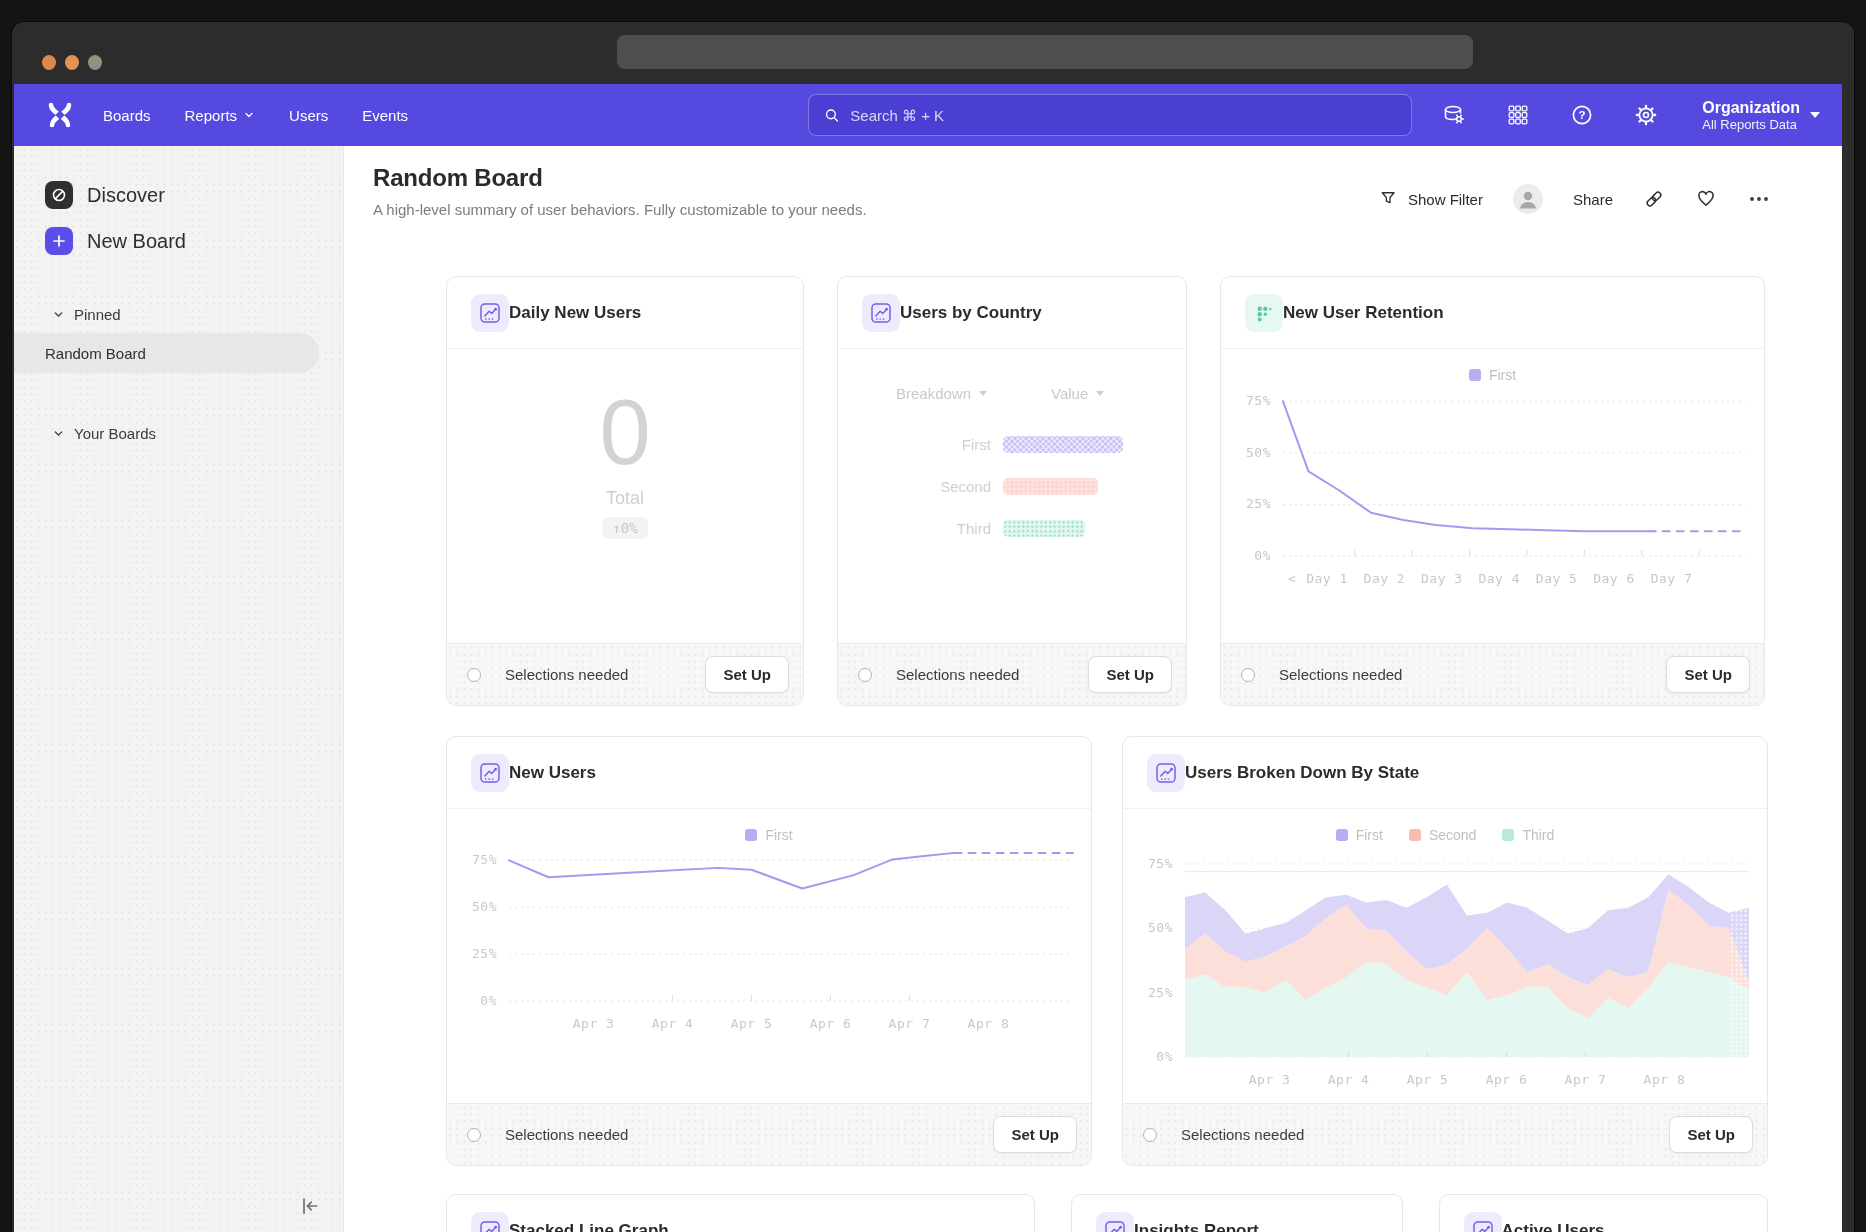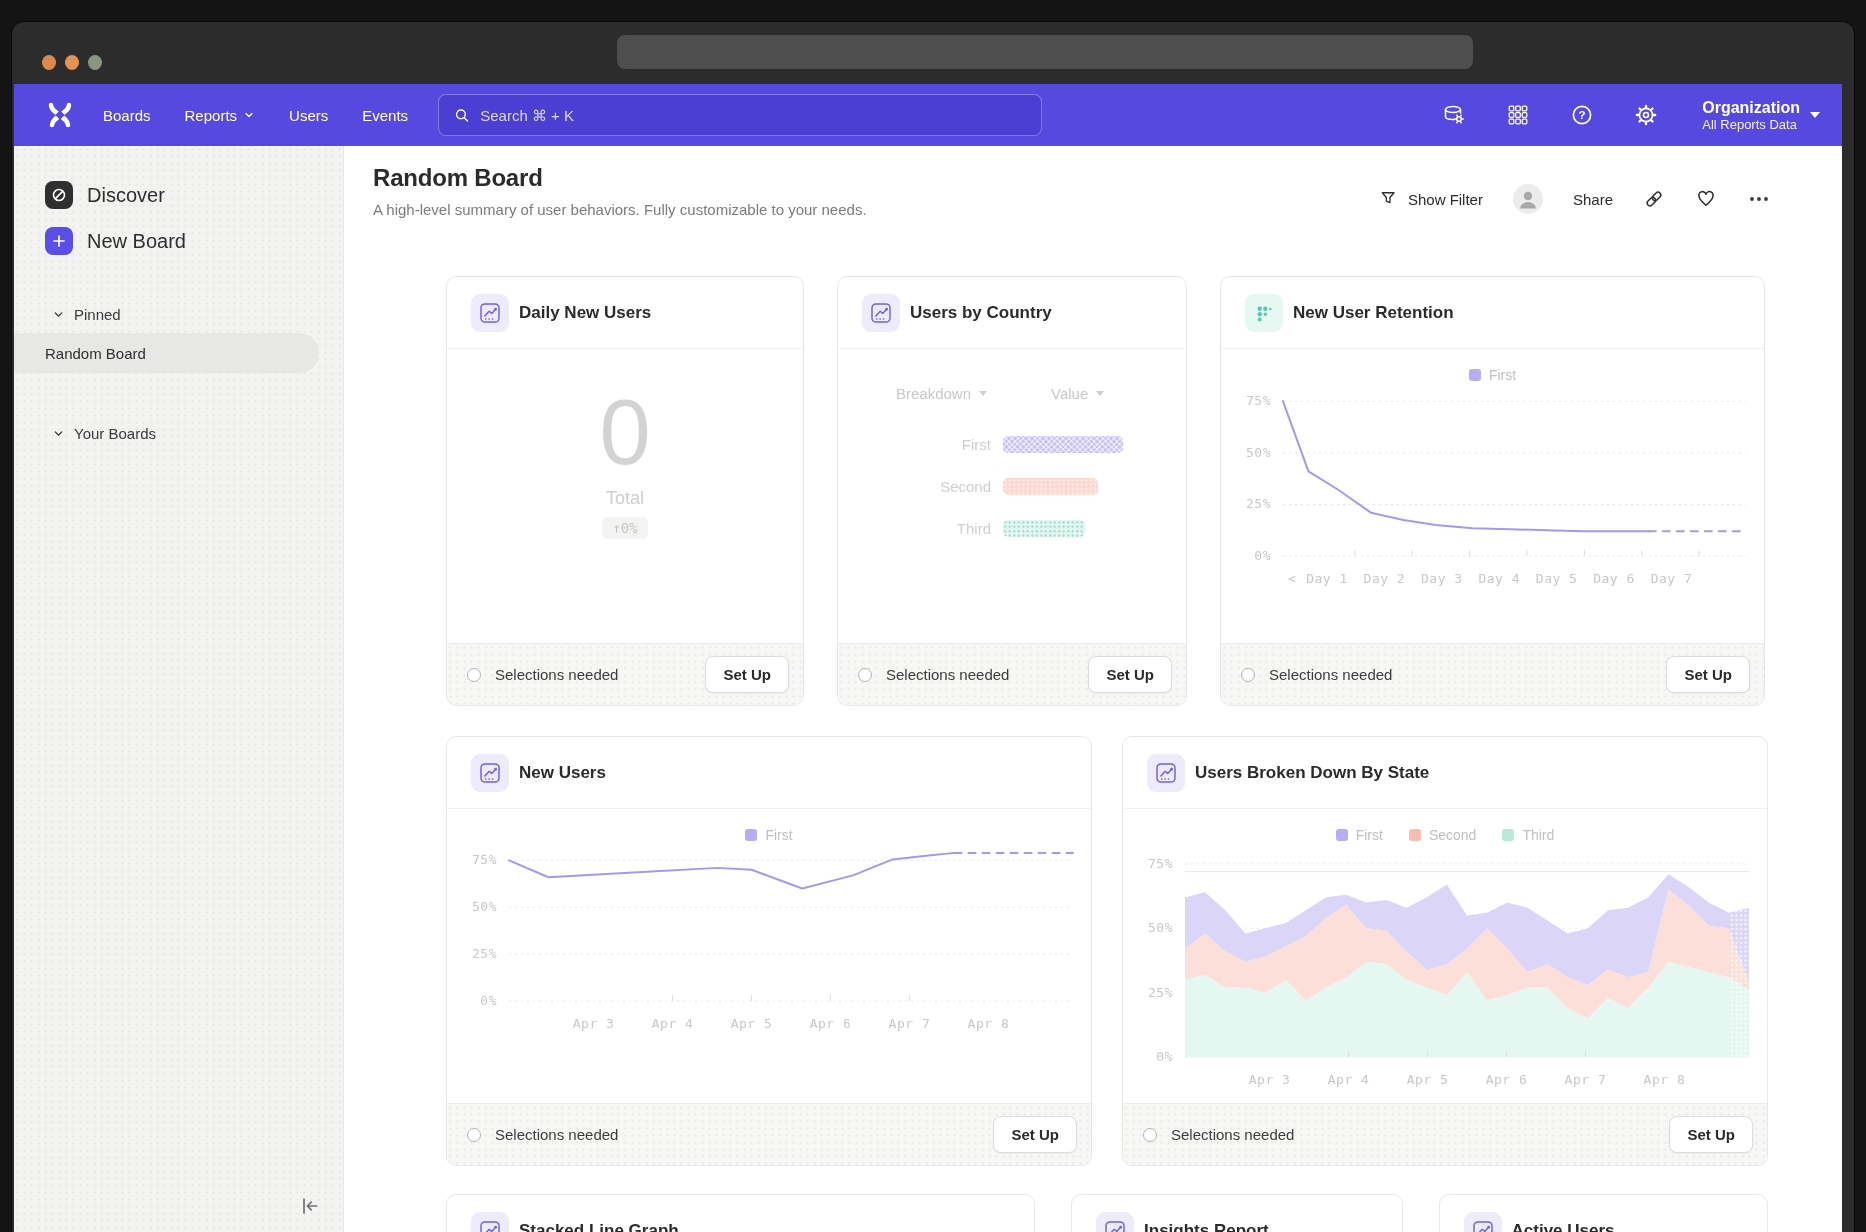--- a/index.html
+++ b/index.html
@@ -21,21 +21,21 @@
   .app { position:absolute; top:62px; left:2px; right:12px; bottom:10px;
          background:#fff; display:flex; flex-direction:column; overflow:hidden; }
 
   
   .navbar { height:62px; flex:none; background:#5549e0; display:flex; align-items:center;
             padding:0 22px 0 33px; color:#fff; }
   .nav-left { display:flex; align-items:center; gap:34px; flex:none; }
   .logo { width:26px; height:26px; margin-right:-4px; }
   .nav-link { font-size:15px; font-weight:500; color:#fff; display:flex; align-items:center;
               gap:6px; cursor:pointer; white-space:nowrap; }
-  .nav-center { flex:1; display:flex; justify-content:flex-start; padding:17px 30px; }
+  .nav-center { flex:1; display:flex; justify-content:flex-end; padding:17px 30px; }
   .searchbox { width:604px; height:42px; background:#4a3fd2; border:1px solid rgba(255,255,255,.30);
                border-radius:8px; display:flex; align-items:center; padding:0 14px; gap:9px; }
   .searchbox input { background:transparent; border:none; outline:none; color:#fff;
                      font-size:15px; width:100%; font-family:"Liberation Sans",sans-serif; }
   .searchbox input::placeholder { color:rgba(255,255,255,.78); }
   .nav-right { display:flex; align-items:center; gap:40px; flex:none; }
   .nav-icon { width:24px; height:24px; cursor:pointer; display:block; }
   .org { display:flex; align-items:center; gap:10px; cursor:pointer; margin-left:4px; }
   .org-name { font-size:16px; font-weight:700; line-height:19px; }
   .org-proj { font-size:13px; opacity:.92; line-height:16px; }
@@ -69,31 +69,31 @@
   .header-actions { position:absolute; top:38px; right:71px; display:flex; align-items:center; gap:30px; }
   .action { display:flex; align-items:center; gap:9px; font-size:15px; font-weight:500;
             color:#2b2b2b; cursor:pointer; }
   .avatar { width:30px; height:30px; border-radius:50%; background:#ececec; cursor:pointer; }
 
   .cards { width:1322px; margin:58px 0 0 102px; }
   .card-row { display:flex; }
   .row1 { gap:33px; } .row2 { gap:30px; margin-top:30px; } .row3 { gap:36px; margin-top:28px; }
   .card { background:#fff; border:1px solid #e7e7e5; border-radius:10px; display:flex;
           flex-direction:column; overflow:hidden; }
-  .card-head { flex:none; height:72px; display:flex; align-items:center; gap:10px;
+  .card-head { flex:none; height:72px; display:flex; align-items:center; gap:0;
                padding:0 24px; border-bottom:1px solid #f0f0ee; }
   .card-icon { width:38px; height:38px; border-radius:9px; flex:none; display:flex;
                align-items:center; justify-content:center; }
   .icon-insights { background:#edebfc; }
   .icon-retention { background:#e7f8f3; }
   .card-title { font-size:17px; font-weight:700; color:#2b2b2b; }
   .card-body { flex:1; min-height:0; position:relative; }
   .card-foot { flex:none; height:62px; background-color:#f7f7f5; border-top:1px solid #ebebe9;
                display:flex; align-items:center; justify-content:space-between; padding:0 14px 0 20px; }
-  .foot-left { display:flex; align-items:center; gap:14px; font-size:15px; color:#3c3c3c; }
+  .foot-left { display:flex; align-items:center; gap:24px; font-size:15px; color:#3c3c3c; }
   .radio { width:14px; height:14px; border:1.5px solid #b4b4b2; border-radius:50%; background:#fff; }
   .setup-btn { background:#fff; border:1px solid #dcdcda; border-radius:8px; padding:9px 17px;
                font-size:15px; font-weight:700; color:#2b2b2b; cursor:pointer;
                box-shadow:0 1px 2px rgba(0,0,0,.05); font-family:"Liberation Sans",sans-serif; }
 
   
   .c-daily { width:358px; height:430px; }
   .c-country { width:350px; height:430px; }
   .c-retention { width:545px; height:430px; }
   .c-newusers { width:646px; height:430px; }

